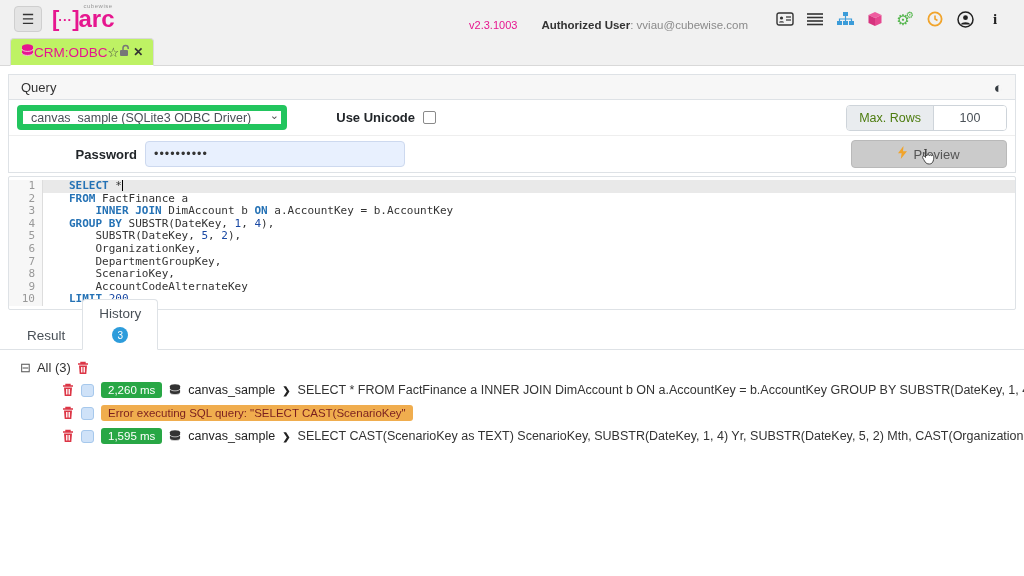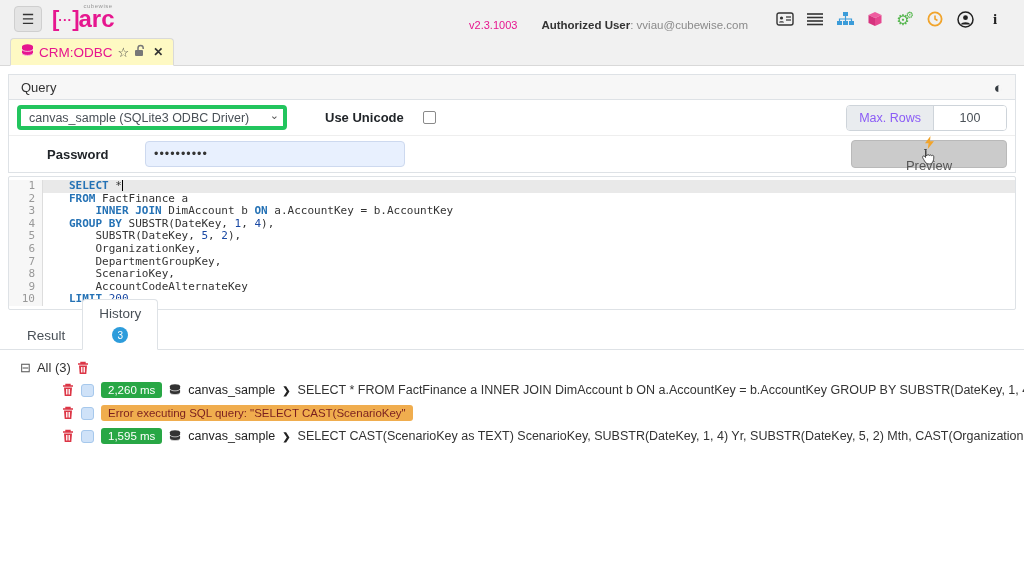--- a/index.html
+++ b/index.html
@@ -24,59 +24,59 @@
   .tb-icon { width:30px; text-align:center; font-size:15px; cursor:pointer; display:inline-flex;
     align-items:center; justify-content:center; height:24px; }
   .tb-icon svg { display:block; }
   .gear-main { font-size:15px; color:#52b54b; line-height:1; }
   .gear-small { font-size:9px; color:#52b54b; margin-left:-4px; margin-top:-8px; }
   .info-glyph { font-family:"Liberation Serif", serif; font-weight:bold; font-size:15px; color:#222; }
 
   
   .tabrow { height:28px; background:#f1f1f1; border-bottom:1px solid #d9d9d9; display:flex;
     align-items:flex-end; padding-left:10px; }
-  .doc-tab { background:#fef9c3; border:1px solid #d9d9d9; border-bottom:1px solid #fff;
+  .doc-tab { background:#bef264; border:1px solid #d9d9d9; border-bottom:1px solid #fff;
     border-radius:4px 4px 0 0; height:28px; margin-bottom:-1px; display:flex; align-items:center;
-    gap:5px; padding:0 10px; cursor:pointer; }
+    padding:0 10px; cursor:pointer; }
   .doc-tab .tab-title { color:#e6168f; font-size:13.5px; }
   .tab-star { font-size:13px; color:#444; cursor:pointer; }
   .tab-close { font-size:12px; color:#333; font-weight:bold; cursor:pointer; margin-left:2px; }
 
   
   .query-panel { margin:8px 8px 0 8px; border:1px solid #dee2e6; border-radius:0; overflow:hidden; }
   .panel-header { background:#f7f7f7; border-bottom:1px solid #dee2e6; padding:5px 12px;
     display:flex; align-items:center; height:25px; }
   .panel-title { font-size:13px; color:#333; }
   .theme-toggle { margin-left:auto; font-size:15px; color:#343a40; cursor:pointer; line-height:1; }
   .form-row { display:flex; align-items:center; height:36px; background:#fff; padding-right:8px; }
   .form-row.first { border-bottom:1px solid #eee; }
   .f-label { width:170px; text-align:right; font-weight:bold; font-size:13px; color:#212529; flex:0 0 170px; }
-  .ds-select { width:270px; height:25px; margin-left:8px; border:4px solid #22c55e; border-radius:4px;
+  .ds-select { width:270px; height:25px; margin-left:8px; border:6px solid #22c55e; border-radius:4px;
     background:#fff; font-size:12.5px; color:#495057; padding:0 22px 0 8px; appearance:none;
     -webkit-appearance:none; -moz-appearance:none; font-family:"Liberation Sans", sans-serif; }
   .sel-wrap { position:relative; display:inline-block; }
   .sel-wrap .chev { position:absolute; right:8px; top:4px; font-size:11px; color:#555; pointer-events:none; }
-  .mid-label { width:90px; font-weight:bold; font-size:13px; color:#212529;
+  .mid-label { width:90px; text-align:right; font-weight:bold; font-size:13px; color:#212529;
     margin-left:38px; flex:0 0 90px; }
   .uncheck { width:13px; height:13px; border:1px solid #8a8a8a; border-radius:2px; background:#fff;
     margin-left:8px; cursor:pointer; }
   .maxrows-group { margin-left:auto; display:flex; height:26px; border:1px solid #ced4da;
     border-radius:4px; overflow:hidden; }
-  .maxrows-label { background:#e9ecef; color:#8b5cf6; font-size:12.5px; display:flex; align-items:center;
+  .maxrows-label { background:#e9ecef; color:#4d7c0f; font-size:12.5px; display:flex; align-items:center;
     padding:4px 12px; border-right:1px solid #ced4da; }
   .maxrows-input { width:72px; border:none; text-align:center; font-size:12.5px; color:#495057;
     font-family:"Liberation Sans", sans-serif; outline:none; }
   .txt-input { height:26px; margin-left:8px; border:1px solid #cdd9ef; border-radius:4px;
     background:#e8f0fe; font-size:12.5px; color:#333; padding:0 8px;
     font-family:"Liberation Sans", sans-serif; outline:none; }
   .user-input { width:270px; }
   .pass-input { width:260px; letter-spacing:1px; }
   .preview-btn { margin-left:auto; width:156px; height:28px; background:#cbcbcb; border:1px solid #b9b9b9;
     border-radius:4px; display:flex; align-items:center; justify-content:center; gap:6px;
-    font-size:13px; color:#555; cursor:pointer; position:relative;flex-direction:column; }
+    font-size:13px; color:#555; cursor:pointer; position:relative; }
   .cursor-hand { position:absolute; left:68px; top:7px; pointer-events:none; }
 
   
   .editor { margin:3px 8px 0 8px; border:1px solid #dee2e6; border-radius:2px; height:134px;
     background:#fff; font-family:"DejaVu Sans Mono", monospace; font-size:11px; padding-top:3px; }
   .cm-line { display:flex; line-height:12.6px; }
   .cm-gutter { flex:0 0 34px; text-align:right; padding-right:7px; color:#999; background:#f7f7f7;
     border-right:1px solid #ddd; }
   .cm-code { padding-left:26px; white-space:pre; color:#333; flex:1; }
   .cm-line.active .cm-code { background:#e9e9e9; }

